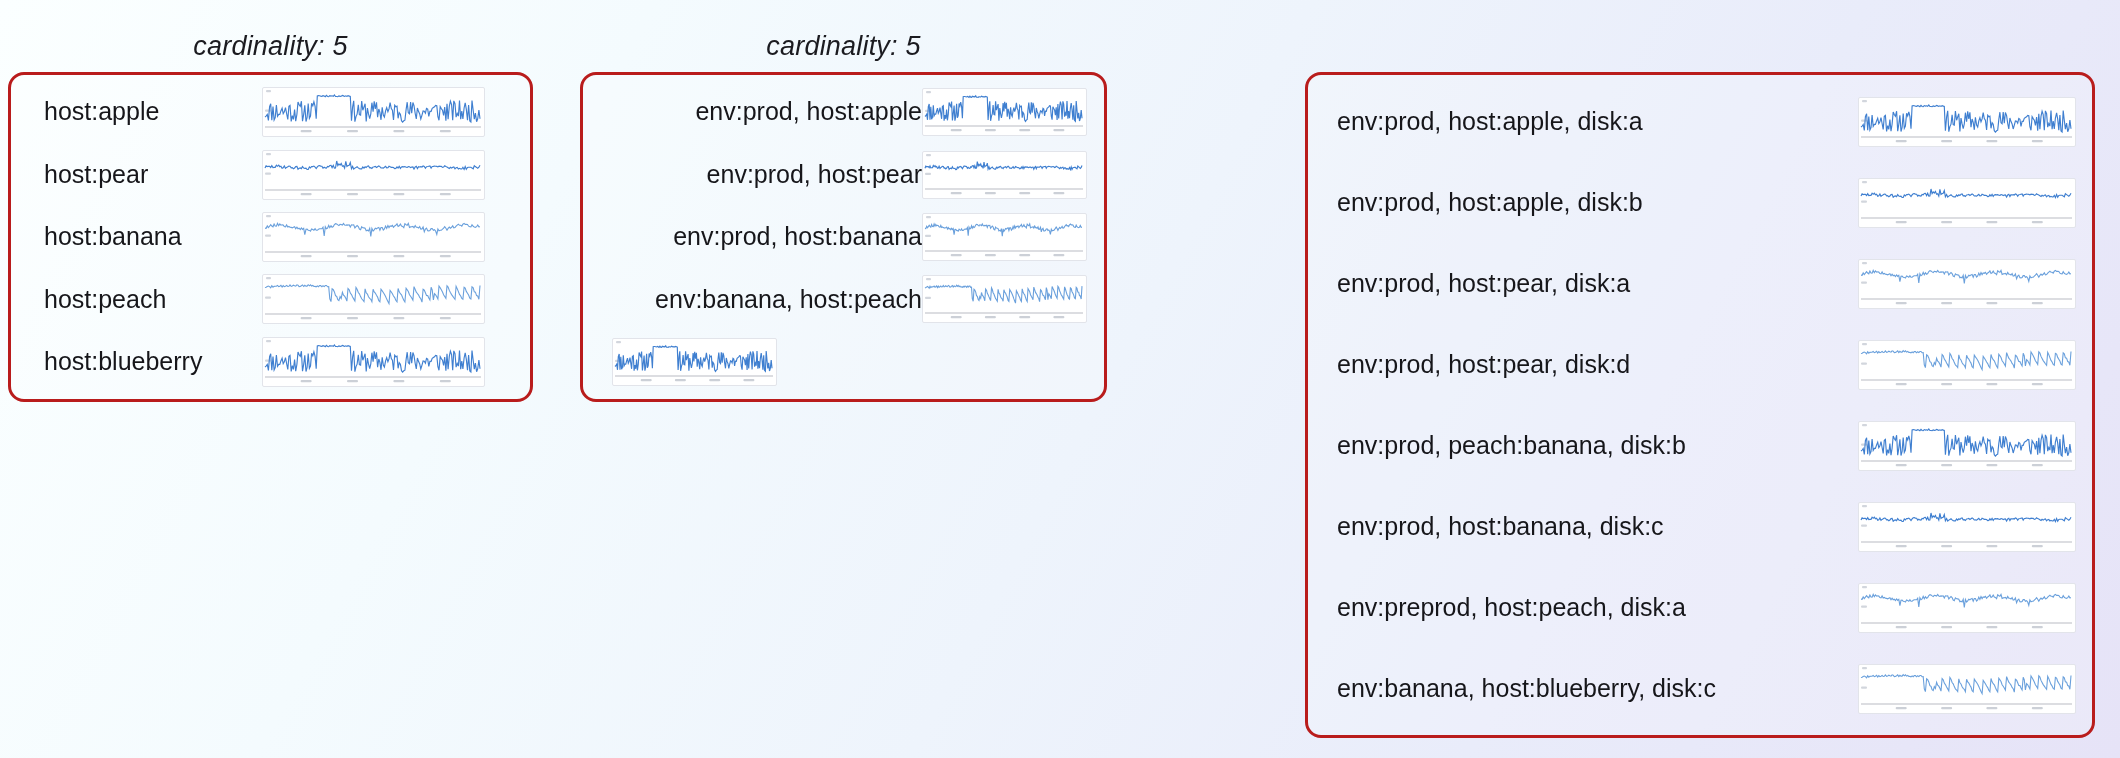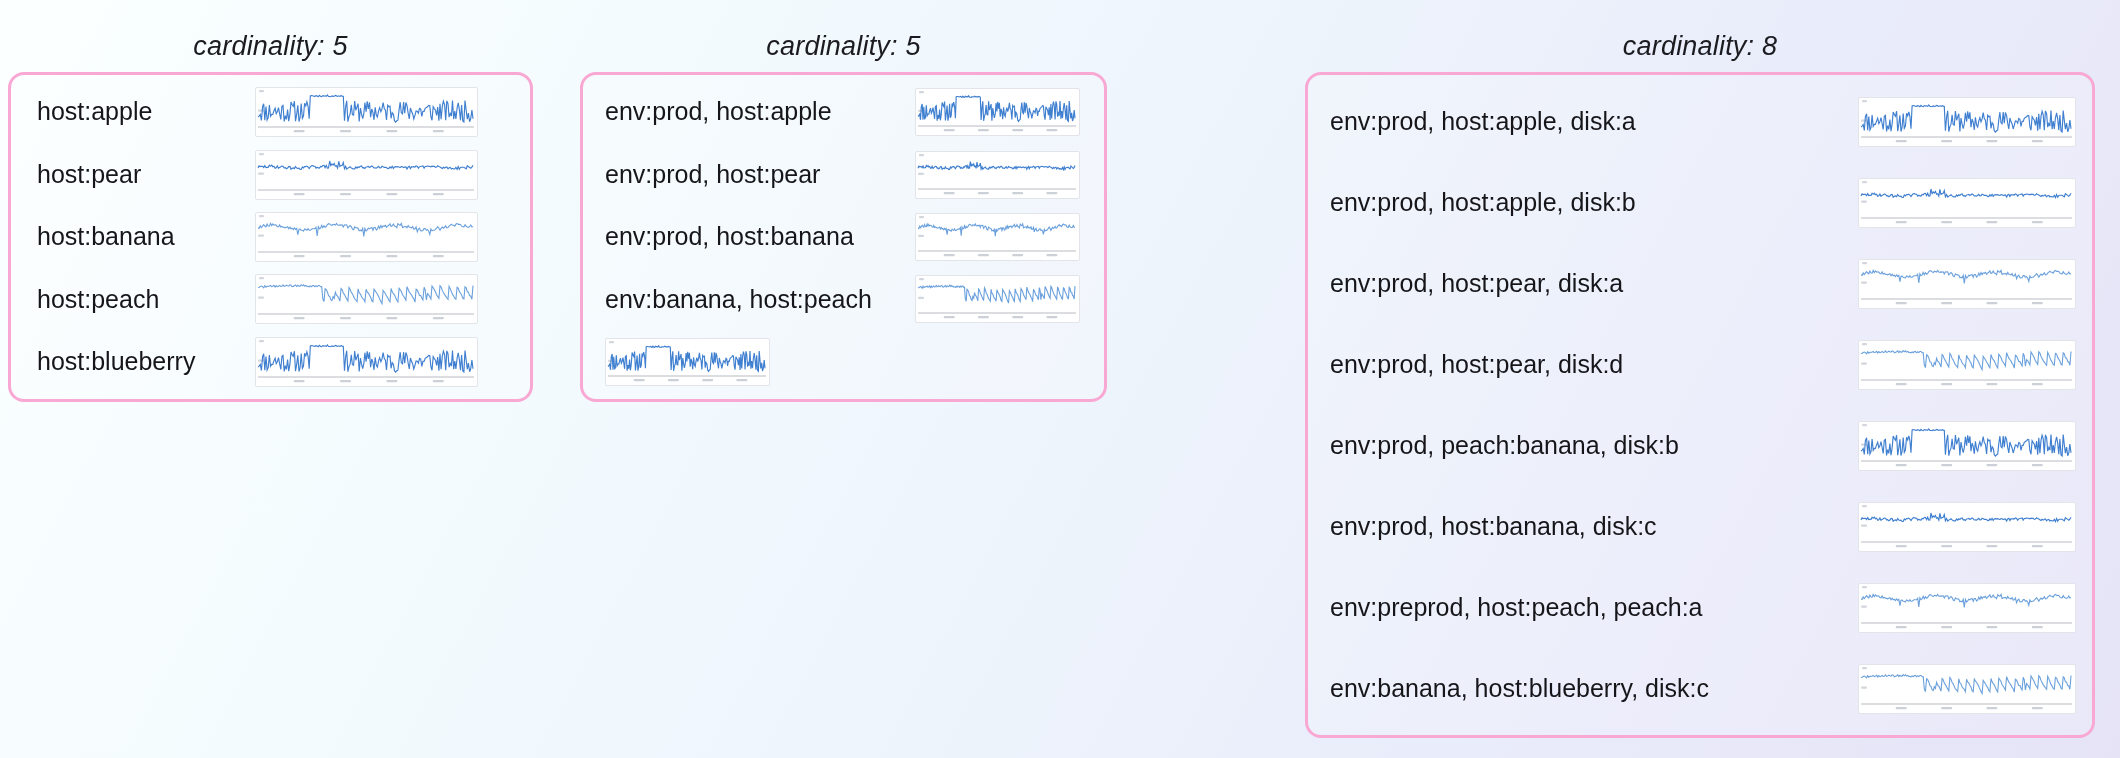--- a/index.html
+++ b/index.html
@@ -16,21 +16,21 @@
   .canvas {
     position: relative;
     width: 2120px;
     height: 758px;
   }
 
   
   .panel {
     position: absolute;
     box-sizing: border-box;
-    border: 3px solid #f9a8d4;
+    border: 3px solid #b91c1c;
     border-radius: 16px;
     background: rgba(255,255,255,0.18);
   }
   .panel-title {
     position: absolute;
     top: -44px;
     left: 0;
     width: 100%;
     text-align: center;
     font-style: italic;
@@ -40,20 +40,21 @@
     white-space: nowrap;
   }
   .rows {
     position: absolute;
     inset: 0;
     display: flex;
     flex-direction: column;
     justify-content: space-around;
     padding: 6px 16px;
     box-sizing: border-box;
+    margin-left: 7px;
   }
   .row {
     display: flex;
     align-items: center;
     box-sizing: border-box;
   }
   .row-label {
     color: #16161a;
     white-space: nowrap;
     line-height: 1.1;
@@ -69,21 +70,21 @@
   .spark svg { display: block; width: 100%; height: 100%; }
 
   
   #panel-1 { left: 8px; top: 72px; width: 525px; height: 330px; }
   #panel-1 .rows { padding-left: 26px; padding-right: 18px; }
   #panel-1 .row-label { font-size: 25px; width: 218px; }
   #panel-1 .spark { width: 223px; height: 50px; }
 
   
   #panel-2 { left: 580px; top: 72px; width: 527px; height: 330px; }
-  #panel-2 .rows { padding-left: 22px; padding-right: 16px; }
+  #panel-2 .rows { padding-left: 22px; padding-right: 16px; text-align: right; }
   #panel-2 .row-label { font-size: 25px; width: 310px; }
   #panel-2 .spark { width: 165px; height: 48px; }
 
   
   #panel-3 { left: 1305px; top: 72px; width: 790px; height: 666px; }
   #panel-3 .rows { padding-left: 22px; padding-right: 16px; }
   #panel-3 .row-label { font-size: 25px; width: 530px; }
   #panel-3 .spark { width: 218px; height: 50px; }
 
   .axis-line { stroke: #b9bcc4; stroke-width: 1.1; }
@@ -250,21 +251,20 @@
               <rect x="61.9" y="40" width="11" height="2.2" fill="#ccd0d7" rx="1"></rect>
               <rect x="96.2" y="40" width="11" height="2.2" fill="#ccd0d7" rx="1"></rect>
               <rect x="130.4" y="40" width="11" height="2.2" fill="#ccd0d7" rx="1"></rect>
             </svg>
           </span>
       </div>
     </div>
   </div>
 
   <div class="panel" id="panel-3">
-    <div class="panel-title">cardinality: 8</div>
     <div class="rows">
       <div class="row">
         <span class="row-label">env:prod, host:apple, disk:a</span>
         <span class="spark">
             <svg viewBox="0 0 216 48" preserveAspectRatio="none" xmlns="http://www.w3.org/2000/svg">
               <rect x="3" y="2" width="5" height="2.2" fill="#d2d6dd" rx="1"></rect>
               <rect x="2" y="21.6" width="6" height="2.2" fill="#d2d6dd" rx="1"></rect>
               <path class="series" d="M2.0,28.9L3.1,28.2L4.2,26.5L5.3,32.5L6.4,18.6L7.6,15.8L8.7,32.3L9.8,18.6L10.9,31.9L12.0,29.5L13.1,17.1L14.2,28.3L15.3,26.4L16.4,26.4L17.6,22.9L18.7,20.2L19.8,25.6L20.9,23.8L22.0,19.6L23.1,25.5L24.2,31.4L25.3,18.2L26.4,17.4L27.6,33.4L28.7,27.6L29.8,31.4L30.9,21.6L32.0,33.1L33.1,26.3L34.2,14.1L35.3,16.6L36.4,18.3L37.6,13.2L38.7,33.1L39.8,26.3L40.9,17.3L42.0,33.5L43.1,29.5L44.2,15.5L45.3,30.3L46.4,28.0L47.6,15.2L48.7,17.9L49.8,13.8L50.9,18.4L52.0,30.8L53.1,8.0L54.2,7.7L55.3,7.8L56.4,8.1L57.6,8.3L58.7,7.7L59.8,8.0L60.9,8.7L62.0,7.4L63.1,8.5L64.2,8.7L65.3,7.6L66.4,8.1L67.6,7.8L68.7,8.3L69.8,7.0L70.9,8.5L72.0,8.5L73.1,8.7L74.2,7.9L75.3,8.3L76.4,8.2L77.6,7.5L78.7,7.9L79.8,8.4L80.9,7.8L82.0,8.4L83.1,7.7L84.2,8.1L85.3,8.5L86.4,32.7L87.6,19.0L88.7,12.9L89.8,33.6L90.9,28.6L92.0,26.2L93.1,16.9L94.2,26.7L95.3,27.2L96.4,13.0L97.6,22.2L98.7,18.9L99.8,15.8L100.9,33.4L102.0,20.1L103.1,25.9L104.2,30.6L105.3,25.8L106.4,14.7L107.6,23.6L108.7,13.3L109.8,20.8L110.9,14.4L112.0,29.2L113.1,21.0L114.2,24.3L115.3,31.8L116.4,19.3L117.6,27.0L118.7,29.0L119.8,22.8L120.9,19.7L122.0,23.8L123.1,20.9L124.2,14.6L125.3,20.5L126.4,22.2L127.6,32.0L128.7,17.3L129.8,18.7L130.9,18.2L132.0,30.3L133.1,24.7L134.2,26.3L135.3,32.7L136.4,34.1L137.6,32.8L138.7,32.2L139.8,21.6L140.9,14.2L142.0,24.8L143.1,25.8L144.2,14.1L145.3,25.1L146.4,14.5L147.6,17.6L148.7,25.5L149.8,30.9L150.9,20.0L152.0,23.6L153.1,26.0L154.2,31.0L155.3,27.1L156.4,23.0L157.6,23.3L158.7,25.2L159.8,20.4L160.9,21.2L162.0,28.5L163.1,23.4L164.2,23.4L165.3,20.3L166.4,19.5L167.6,18.8L168.7,17.5L169.8,17.8L170.9,28.7L172.0,32.3L173.1,18.6L174.2,20.6L175.3,22.2L176.4,27.5L177.6,19.1L178.7,32.6L179.8,15.8L180.9,31.1L182.0,18.4L183.1,13.2L184.2,16.6L185.3,32.1L186.4,12.9L187.6,15.7L188.7,29.2L189.8,25.4L190.9,28.1L192.0,12.6L193.1,31.2L194.2,23.2L195.3,30.9L196.4,20.0L197.6,14.8L198.7,21.2L199.8,32.3L200.9,17.1L202.0,32.9L203.1,33.9L204.2,12.6L205.3,22.5L206.4,31.1L207.6,25.1L208.7,33.7L209.8,30.8L210.9,22.1L212.0,30.8"></path>
               <line class="axis-line" x1="2" y1="39" x2="213" y2="39"></line>
               <rect x="36.7" y="42" width="11" height="2.2" fill="#ccd0d7" rx="1"></rect>
@@ -343,21 +343,21 @@
               <path class="series" d="M2.0,17.1L3.1,14.9L4.2,15.6L5.3,15.3L6.4,15.3L7.6,16.5L8.7,14.7L9.8,16.6L10.9,16.4L12.0,16.4L13.1,14.2L14.2,15.3L15.3,14.2L16.4,15.7L17.6,15.2L18.7,17.2L19.8,16.8L20.9,15.0L22.0,17.3L23.1,16.4L24.2,15.8L25.3,15.0L26.4,15.2L27.6,16.9L28.7,16.7L29.8,17.8L30.9,17.0L32.0,15.6L33.1,15.4L34.2,18.3L35.3,17.3L36.4,16.9L37.6,17.6L38.7,15.5L39.8,17.0L40.9,17.4L42.0,17.1L43.1,18.5L44.2,18.4L45.3,15.9L46.4,16.9L47.6,15.5L48.7,15.6L49.8,15.1L50.9,16.2L52.0,17.5L53.1,15.9L54.2,14.8L55.3,14.7L56.4,15.1L57.6,15.2L58.7,17.1L59.8,16.2L60.9,16.9L62.0,17.1L63.1,15.5L64.2,15.9L65.3,14.5L66.4,14.3L67.6,16.6L68.7,14.3L69.8,17.1L70.9,16.9L72.0,10.0L73.1,14.6L74.2,12.9L75.3,14.1L76.4,12.5L77.6,15.2L78.7,14.7L79.8,17.1L80.9,10.4L82.0,15.4L83.1,14.6L84.2,14.3L85.3,11.6L86.4,17.8L87.6,15.5L88.7,18.0L89.8,17.1L90.9,16.4L92.0,15.8L93.1,16.9L94.2,17.6L95.3,17.9L96.4,17.9L97.6,16.0L98.7,17.1L99.8,15.8L100.9,16.5L102.0,15.2L103.1,15.0L104.2,16.8L105.3,16.7L106.4,17.4L107.6,16.0L108.7,15.8L109.8,15.4L110.9,16.5L112.0,15.7L113.1,15.0L114.2,15.6L115.3,17.0L116.4,16.9L117.6,17.2L118.7,16.3L119.8,15.4L120.9,16.9L122.0,16.8L123.1,15.3L124.2,15.7L125.3,16.3L126.4,16.3L127.6,16.5L128.7,17.7L129.8,17.4L130.9,15.8L132.0,17.1L133.1,15.3L134.2,17.4L135.3,15.9L136.4,15.6L137.6,15.9L138.7,15.6L139.8,16.2L140.9,16.4L142.0,15.7L143.1,15.8L144.2,16.6L145.3,16.1L146.4,15.9L147.6,18.1L148.7,16.0L149.8,15.3L150.9,17.6L152.0,15.6L153.1,16.0L154.2,15.7L155.3,16.0L156.4,14.9L157.6,15.5L158.7,17.3L159.8,15.7L160.9,15.5L162.0,15.2L163.1,15.0L164.2,17.1L165.3,15.5L166.4,15.4L167.6,15.0L168.7,15.2L169.8,15.4L170.9,15.9L172.0,15.2L173.1,15.4L174.2,15.3L175.3,16.4L176.4,16.1L177.6,14.8L178.7,15.6L179.8,16.0L180.9,16.7L182.0,17.5L183.1,16.3L184.2,17.1L185.3,16.2L186.4,16.0L187.6,17.9L188.7,16.7L189.8,16.5L190.9,18.0L192.0,17.3L193.1,17.9L194.2,18.0L195.3,16.3L196.4,18.5L197.6,15.6L198.7,18.3L199.8,16.5L200.9,16.3L202.0,16.2L203.1,16.2L204.2,17.1L205.3,17.8L206.4,14.7L207.6,15.6L208.7,16.4L209.8,17.2L210.9,16.1L212.0,14.3"></path>
               <line class="axis-line" x1="2" y1="39" x2="213" y2="39"></line>
               <rect x="36.7" y="42" width="11" height="2.2" fill="#ccd0d7" rx="1"></rect>
               <rect x="82.1" y="42" width="11" height="2.2" fill="#ccd0d7" rx="1"></rect>
               <rect x="127.4" y="42" width="11" height="2.2" fill="#ccd0d7" rx="1"></rect>
               <rect x="172.8" y="42" width="11" height="2.2" fill="#ccd0d7" rx="1"></rect>
             </svg>
           </span>
       </div>
       <div class="row">
-        <span class="row-label">env:preprod, host:peach, peach:a</span>
+        <span class="row-label">env:preprod, host:peach, disk:a</span>
         <span class="spark">
             <svg viewBox="0 0 216 48" preserveAspectRatio="none" xmlns="http://www.w3.org/2000/svg">
               <rect x="3" y="2" width="5" height="2.2" fill="#d2d6dd" rx="1"></rect>
               <rect x="2" y="21.6" width="6" height="2.2" fill="#d2d6dd" rx="1"></rect>
               <path class="series-dim" d="M2.0,15.1L3.1,15.3L4.2,12.9L5.3,14.5L6.4,13.2L7.6,11.6L8.7,13.0L9.8,13.8L10.9,11.1L12.0,13.1L13.1,13.2L14.2,10.4L15.3,12.7L16.4,10.9L17.6,12.2L18.7,11.8L19.8,12.1L20.9,13.5L22.0,13.8L23.1,11.9L24.2,14.0L25.3,13.5L26.4,14.3L27.6,14.4L28.7,14.8L29.8,14.2L30.9,13.7L32.0,15.8L33.1,14.2L34.2,15.7L35.3,15.2L36.4,16.6L37.6,14.9L38.7,16.4L39.8,15.3L40.9,21.6L42.0,16.3L43.1,16.1L44.2,17.2L45.3,17.4L46.4,18.1L47.6,16.0L48.7,16.6L49.8,17.2L50.9,15.6L52.0,17.2L53.1,17.3L54.2,16.3L55.3,15.8L56.4,15.8L57.6,15.8L58.7,14.2L59.8,22.9L60.9,13.7L62.0,15.7L63.1,15.0L64.2,12.4L65.3,14.7L66.4,12.8L67.6,14.2L68.7,13.6L69.8,11.5L70.9,10.7L72.0,11.1L73.1,11.9L74.2,12.5L75.3,11.3L76.4,11.6L77.6,12.1L78.7,10.4L79.8,12.0L80.9,12.3L82.0,11.9L83.1,12.1L84.2,11.8L85.3,14.1L86.4,11.8L87.6,12.0L88.7,11.8L89.8,14.9L90.9,13.6L92.0,12.6L93.1,13.6L94.2,16.0L95.3,16.7L96.4,13.8L97.6,14.8L98.7,14.9L99.8,15.3L100.9,17.8L102.0,17.2L103.1,17.9L104.2,15.3L105.3,23.4L106.4,15.5L107.6,18.1L108.7,16.9L109.8,15.2L110.9,15.8L112.0,14.9L113.1,14.4L114.2,17.3L115.3,14.5L116.4,14.5L117.6,17.0L118.7,16.0L119.8,13.1L120.9,15.4L122.0,12.6L123.1,14.6L124.2,13.0L125.3,13.3L126.4,12.4L127.6,14.3L128.7,12.9L129.8,12.3L130.9,10.9L132.0,13.5L133.1,12.8L134.2,11.1L135.3,13.1L136.4,13.4L137.6,14.7L138.7,10.7L139.8,11.7L140.9,12.2L142.0,10.3L143.1,14.4L144.2,13.9L145.3,13.8L146.4,13.4L147.6,14.7L148.7,12.5L149.8,14.3L150.9,14.3L152.0,15.0L153.1,13.5L154.2,16.2L155.3,15.9L156.4,14.0L157.6,18.8L158.7,16.1L159.8,15.1L160.9,17.8L162.0,17.9L163.1,17.5L164.2,15.6L165.3,15.5L166.4,17.3L167.6,16.7L168.7,18.0L169.8,21.4L170.9,16.0L172.0,17.7L173.1,17.2L174.2,17.3L175.3,16.2L176.4,15.1L177.6,13.7L178.7,15.2L179.8,17.2L180.9,15.4L182.0,14.1L183.1,15.2L184.2,14.3L185.3,12.8L186.4,14.8L187.6,14.6L188.7,13.2L189.8,12.1L190.9,11.2L192.0,12.3L193.1,12.3L194.2,13.1L195.3,11.2L196.4,10.4L197.6,11.4L198.7,11.2L199.8,11.4L200.9,13.2L202.0,13.8L203.1,13.9L204.2,11.7L205.3,13.3L206.4,13.9L207.6,14.3L208.7,13.7L209.8,12.0L210.9,13.9L212.0,13.8"></path>
               <line class="axis-line" x1="2" y1="39" x2="213" y2="39"></line>
               <rect x="36.7" y="42" width="11" height="2.2" fill="#ccd0d7" rx="1"></rect>
               <rect x="82.1" y="42" width="11" height="2.2" fill="#ccd0d7" rx="1"></rect>
               <rect x="127.4" y="42" width="11" height="2.2" fill="#ccd0d7" rx="1"></rect>
               <rect x="172.8" y="42" width="11" height="2.2" fill="#ccd0d7" rx="1"></rect>

